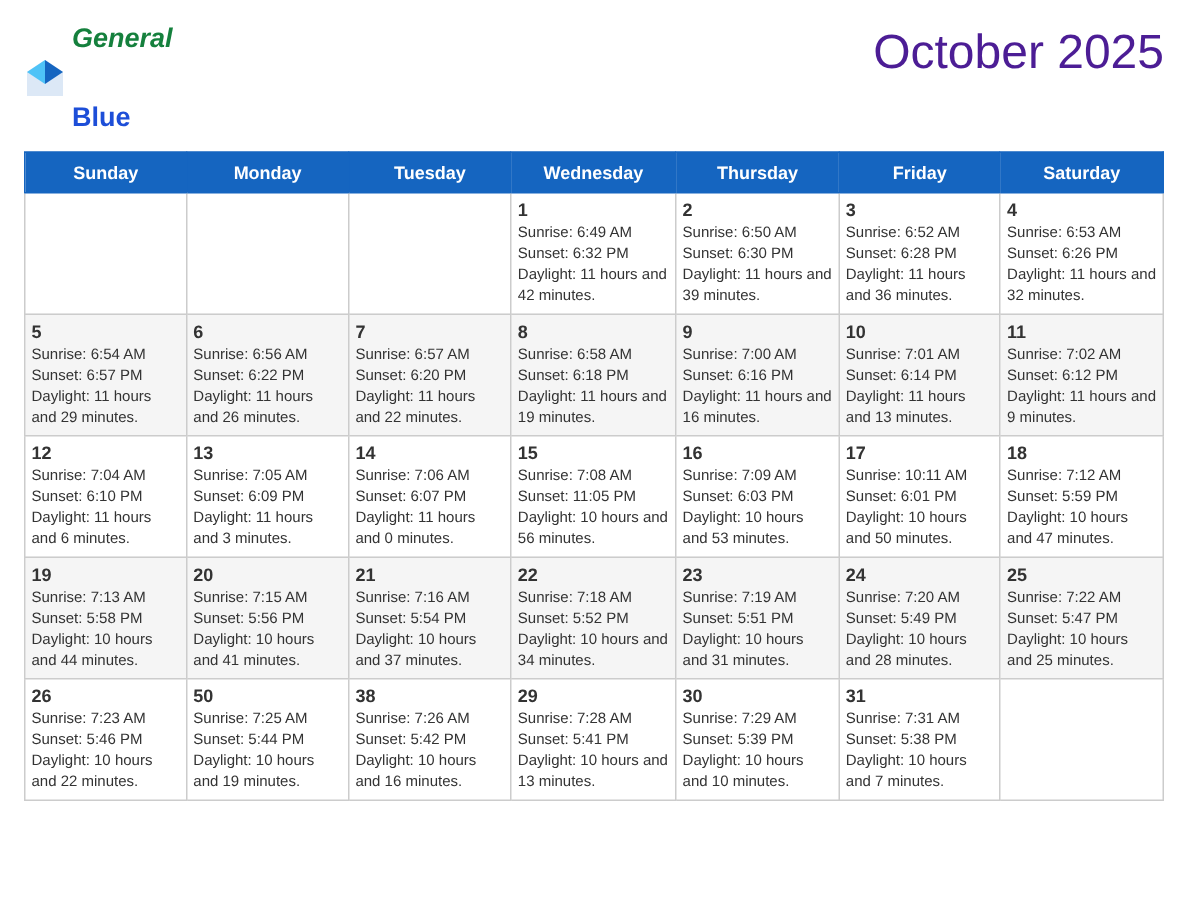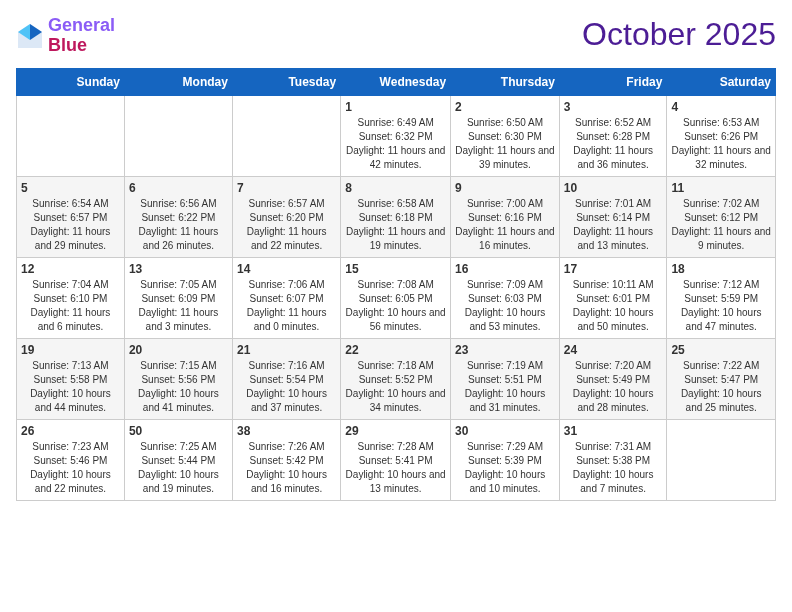--- a/index.html
+++ b/index.html
@@ -20,22 +20,22 @@
       display: flex;
       align-items: center;
     }
     .logo-text {
       display: flex;
       flex-direction: column;
       font-size: 18px;
       font-weight: bold;
       line-height: 1.1;
     }
-    .logo-general { color: #8b5cf6; }
-    .logo-blue { color: #be185d; }
+    .logo-general { color: #15803d; font-style: italic; }
+    .logo-blue { color: #1d4ed8; margin-top: 33px; }
     .logo-icon {
       width: 28px;
       height: 28px;
       margin-right: 4px;
     }
     .title-section {
       text-align: right;
     }
     .month-title {
       font-size: 32px;
@@ -48,21 +48,21 @@
     }
     .calendar {
       width: 100%;
       border-collapse: collapse;
       font-size: 11px;
     }
     .calendar th {
       background: #1565c0;
       color: #fff;
       padding: 6px 4px;
-      text-align: right;
+      text-align: center;
       font-size: 12px;
       font-weight: bold;
       border: 1px solid #1565c0;
       margin-top: 47px;
     }
     .calendar td {
       border: 1px solid #ccc;
       vertical-align: top;
       padding: 4px;
       width: 113px;
@@ -75,21 +75,20 @@
     .day-num {
       font-weight: bold;
       font-size: 12px;
       margin-bottom: 2px;
       color: #333;
     }
     .day-info {
       font-size: 10px;
       color: #333;
       line-height: 1.4;
-      text-align: center;
     }
     .empty-cell {
       background: #fff !important;
     }
   </style>
 </head>
 <body>
 
 <div class="header">
   <div class="logo">
@@ -223,21 +222,21 @@
         <td>
           <div class="day-num">14</div>
           <div class="day-info">Sunrise: 7:06 AM
 Sunset: 6:07 PM
 Daylight: 11 hours
 and 0 minutes.</div>
         </td>
         <td>
           <div class="day-num">15</div>
           <div class="day-info">Sunrise: 7:08 AM
-Sunset: 6:05 PM
+Sunset: 11:05 PM
 Daylight: 10 hours
 and 56 minutes.</div>
         </td>
         <td>
           <div class="day-num">16</div>
           <div class="day-info">Sunrise: 7:09 AM
 Sunset: 6:03 PM
 Daylight: 10 hours
 and 53 minutes.</div>
         </td>

